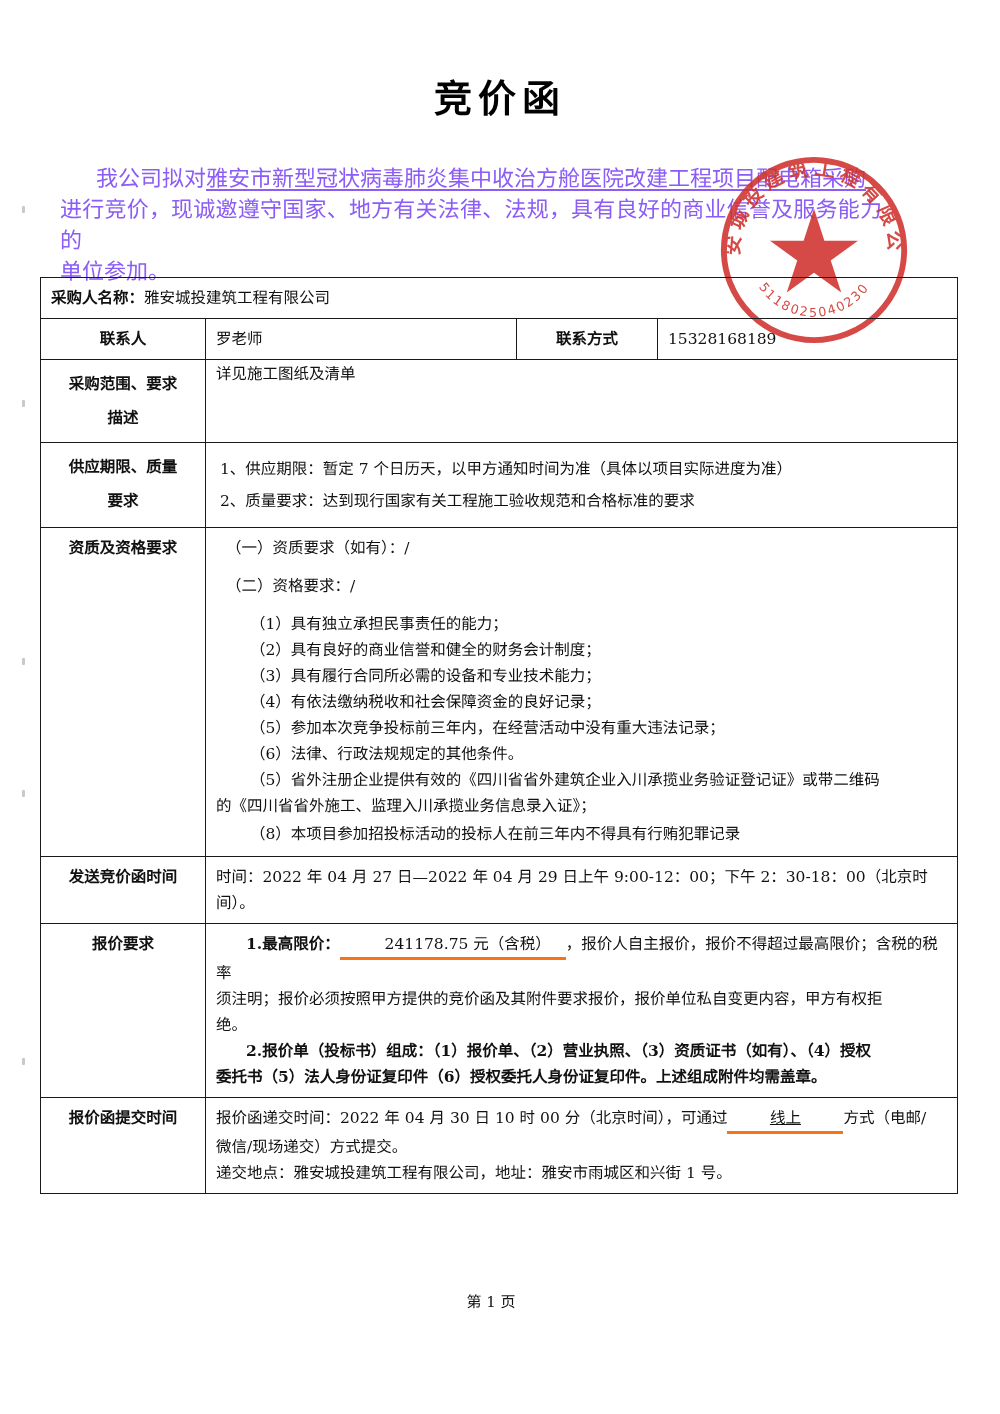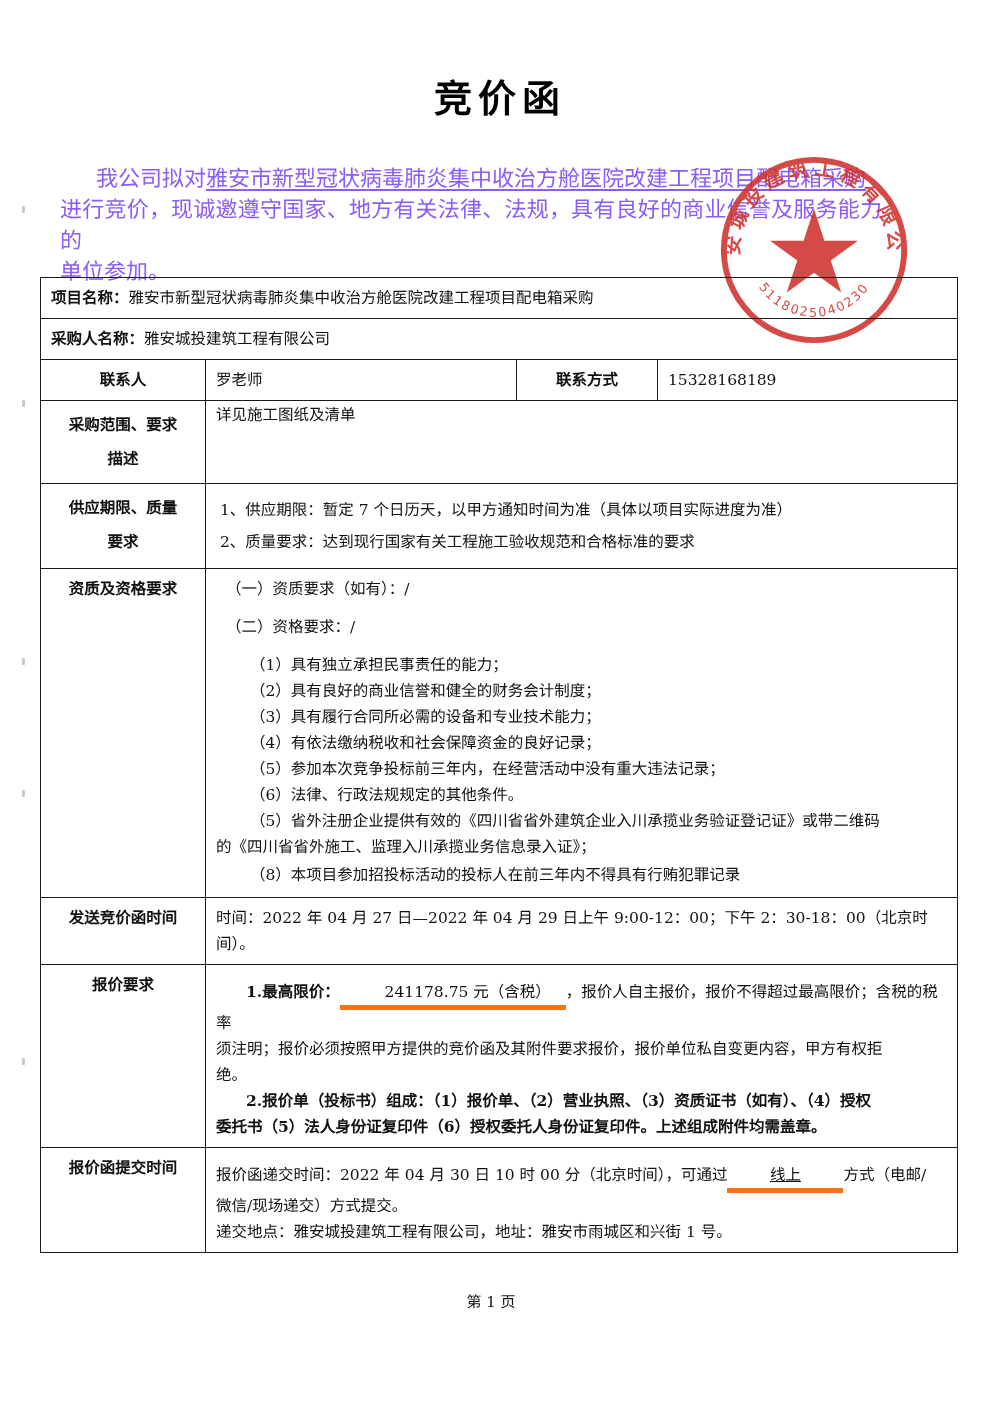--- a/index.html
+++ b/index.html
@@ -92,23 +92,22 @@
   .qual-cell .q-l1 { padding-left: 10px; }
   .qual-cell .q-l2 { padding-left: 34px; }
   .qual-cell .q-flat { padding-left: 0px; }
   .gap { height: 12px; }
 
   .price-cell { padding: 8px 10px 8px 12px; line-height: 29px; }
   .price-cell p { margin: 0; }
   .p-ind { text-indent: 30px; }
   .ul-gap {
     display: inline-block;
-    border-bottom: 5px solid #f97316;
-    text-align: center;
-    margin-top: 7px;
+    border-bottom: 3px solid #f97316;
+    text-align: center;
   }
 
   .submit-cell { padding: 8px 10px 8px 12px; line-height: 29px; }
   .submit-cell p { margin: 0; }
 
   .page-num {
     position: absolute;
     left: 0;
     right: 18px;
     top: 1290px;
@@ -164,25 +163,20 @@
       <text font-family="DejaVu Sans, sans-serif" font-size="13" fill="#d0322e" letter-spacing="2">
         <textPath href="#arcBottom" startOffset="50%" text-anchor="middle">5118025040230</textPath>
       </text>
     </svg>
   </div>
 
   <table class="main">
     <tbody>
       <tr>
         <td class="val" colspan="4">
-          <span class="bold">项目名称：</span><span>雅安市新型冠状病毒肺炎集中收治方舱医院改建工程项目配电箱采购</span>
-        </td>
-      </tr>
-      <tr>
-        <td class="val" colspan="4">
           <span class="bold">采购人名称：</span><span>雅安城投建筑工程有限公司</span>
         </td>
       </tr>
       <tr>
         <td class="label">联系人</td>
         <td class="val mid" style="width:290px;">罗老师</td>
         <td class="sublabel">联系方式</td>
         <td class="val mid">15328168189</td>
       </tr>
       <tr>

